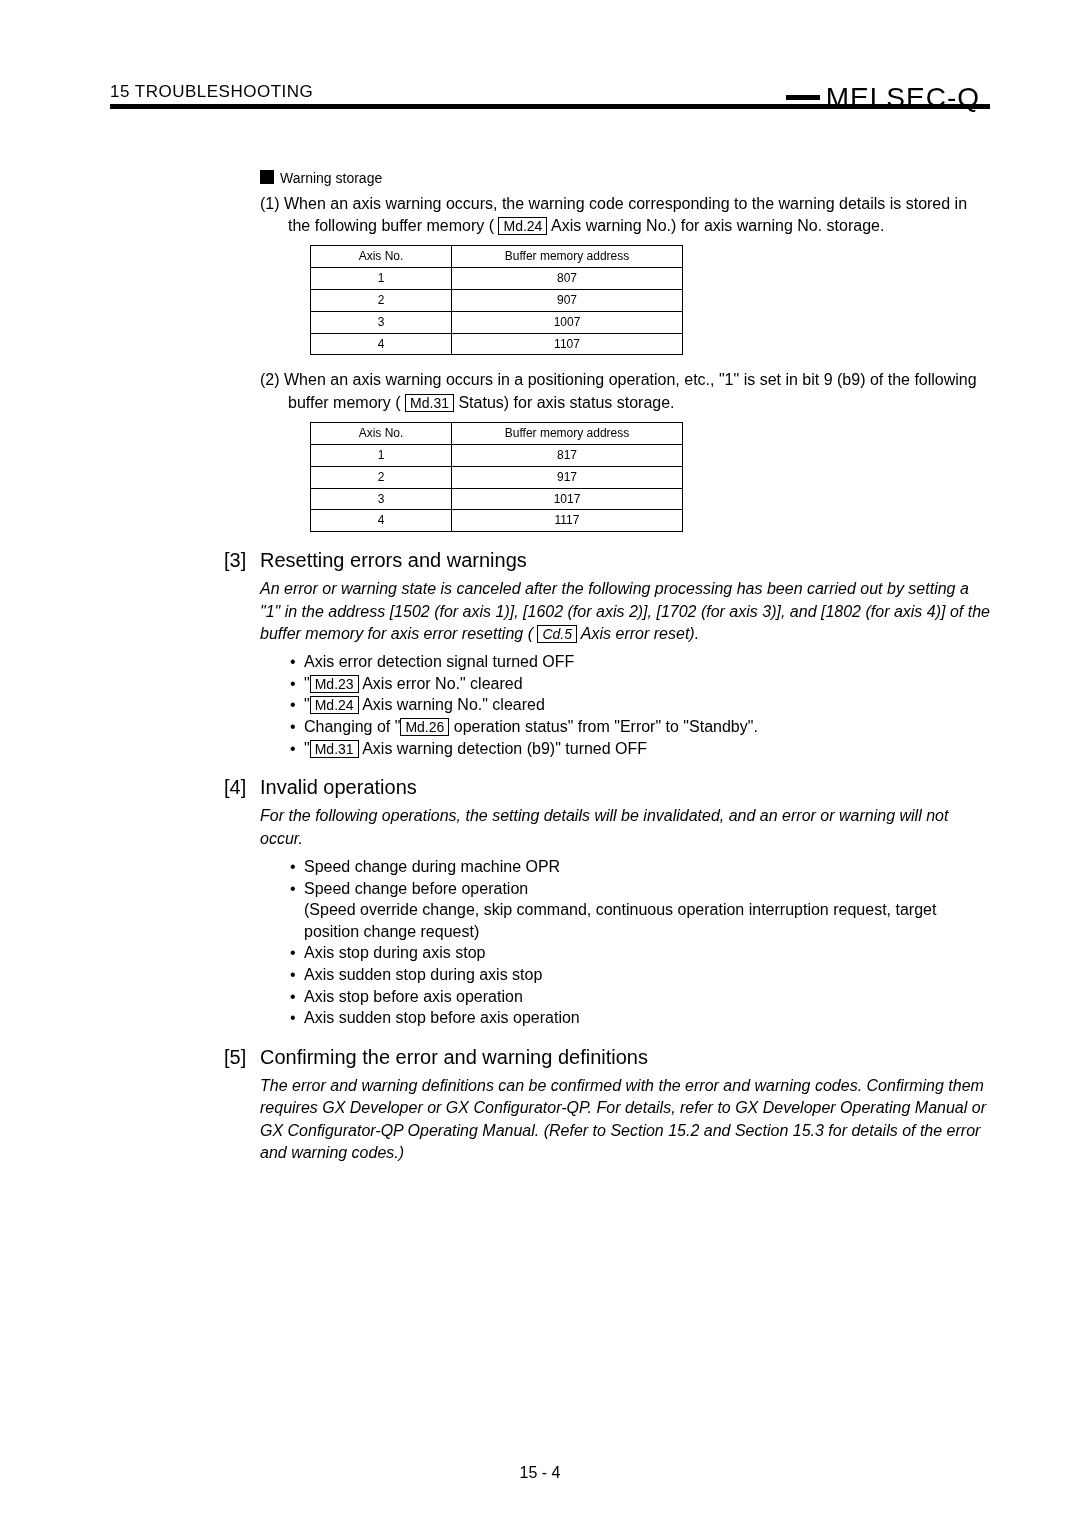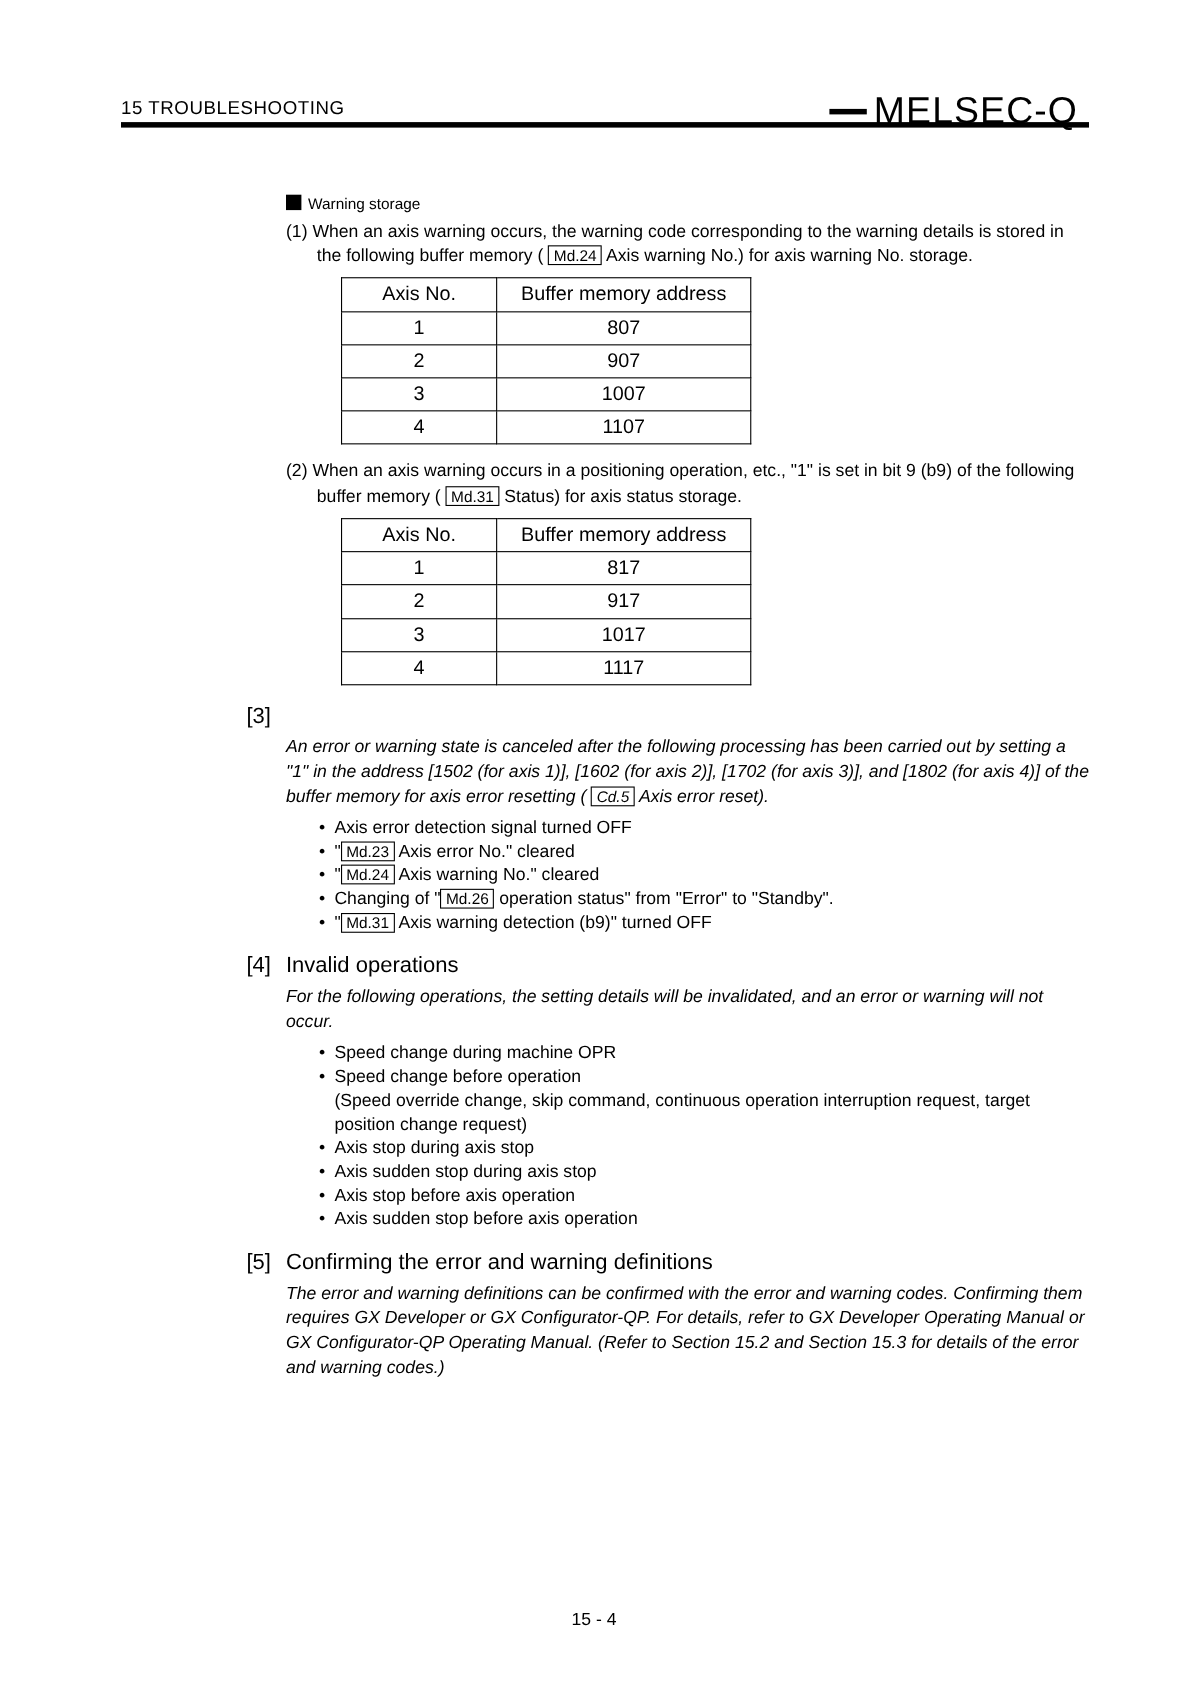--- a/index.html
+++ b/index.html
@@ -23,21 +23,21 @@
     align-items: flex-end;
     border-bottom: 5px solid #000;
     padding-bottom: 2px;
     margin-bottom: 60px;
   }
   .chapter {
     font-size: 17px;
     letter-spacing: 0.5px;
   }
   .brand {
-    font-size: 34px;
+    font-size: 28px;
     letter-spacing: 1px;
     padding-bottom: 0px;
     position: relative;
     top: 12px;
     padding-right: 10px;
   }
   .brand::before {
     content: "";
     display: inline-block;
     width: 34px;
@@ -74,21 +74,21 @@
   }
   .code {
     border: 1px solid #000;
     padding: 0 4px;
     font-size: 14px;
     white-space: nowrap;
   }
   table.tbl {
     border-collapse: collapse;
     margin: 8px 0 14px 50px;
-    font-size: 18px;
+    font-size: 12px;
   }
   table.tbl th, table.tbl td {
     border: 1px solid #000;
     padding: 2px 10px;
     text-align: center;
     font-weight: normal;
   }
   table.tbl th:nth-child(1), table.tbl td:nth-child(1) { width: 120px; }
   table.tbl th:nth-child(2), table.tbl td:nth-child(2) { width: 210px; }
   .section-row {
@@ -206,20 +206,21 @@
         <tr>
               <td>4</td>
               <td>1117</td>
             </tr>
       </tbody>
         </table>
     </div>
 
     <div class="section-row">
       <div class="section-num">[3]</div>
+      <div class="section-title">Resetting errors and warnings</div>
     </div>
     <div class="section-body">
       <span>An error or warning state is canceled after the following processing has been carried out by setting a "1" in the address [1502 (for axis 1)], [1602 (for axis 2)], [1702 (for axis 3)], and [1802 (for axis 4)] of the buffer memory for axis error resetting (</span>
       <span class="code">Cd.5</span><span> Axis error reset).</span>
     </div>
     <div class="bullet-list">
       <div class="row">
           <span class="dot">•</span>
           <span class="txt">Axis error detection signal turned OFF</span>
         </div>

